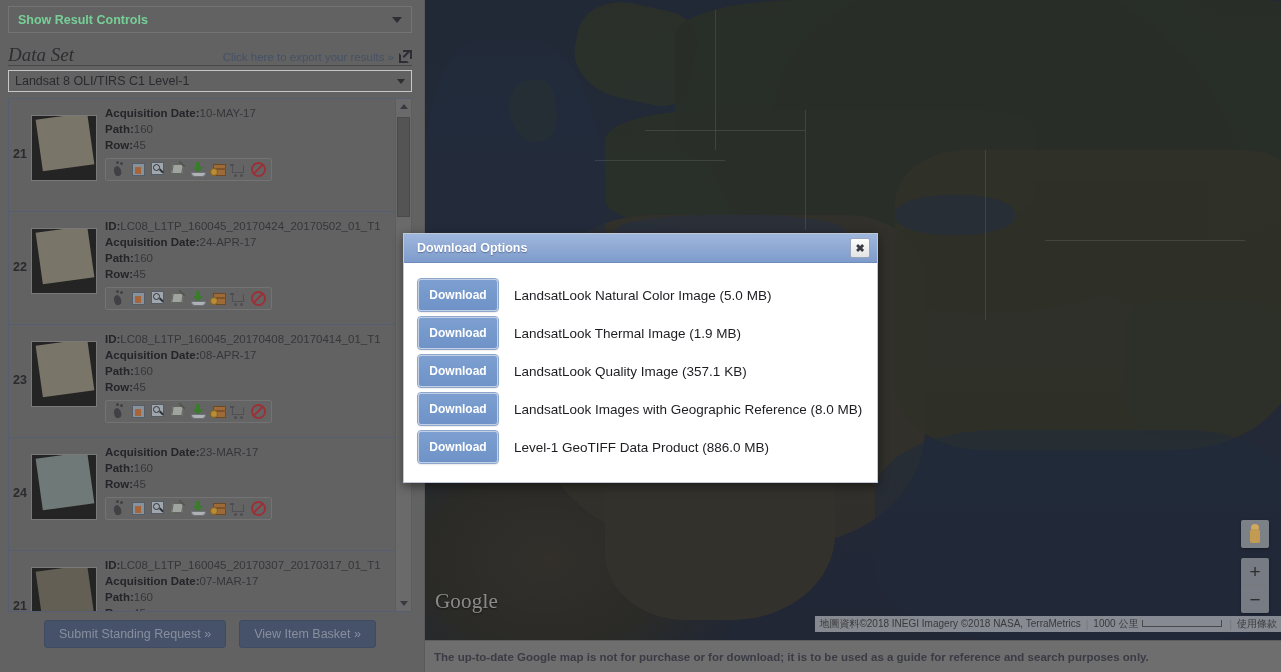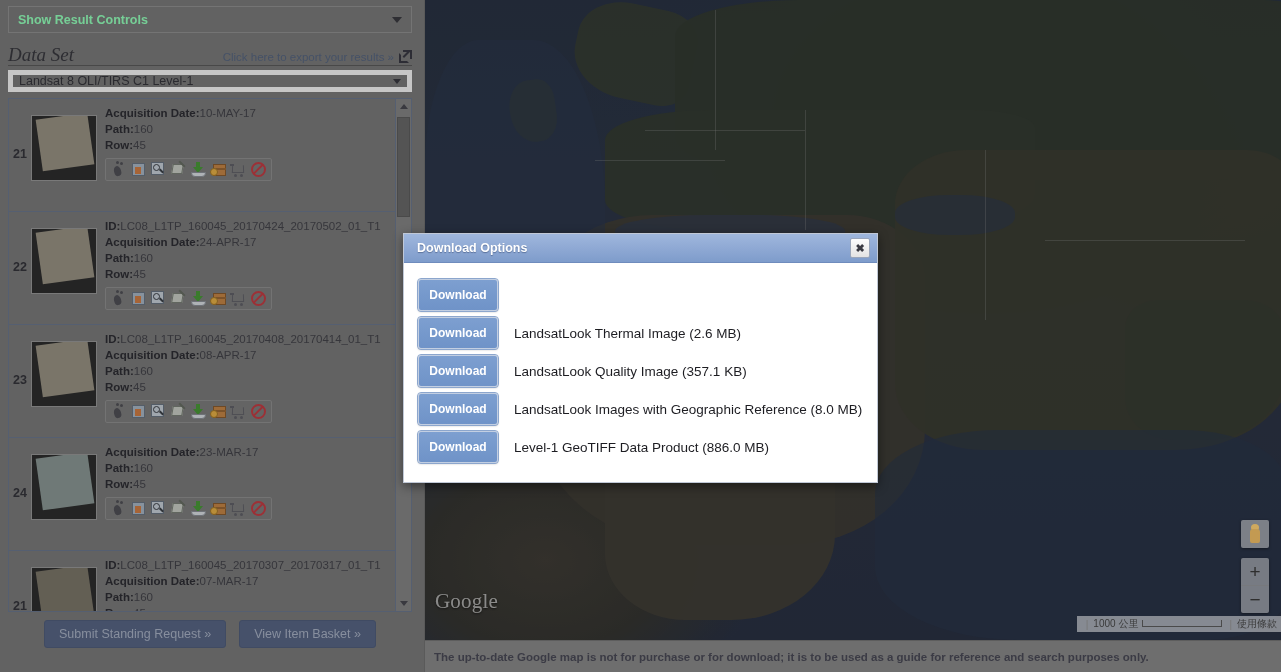--- a/index.html
+++ b/index.html
@@ -237,21 +237,21 @@
     left: 3px; top: 3px;
     width: 9px; height: 2px;
     background: #2f2f38;
     transform: rotate(-45deg);
     transform-origin: center;
   }
   #dataset-select {
     position: absolute;
     left: 8px; top: 70px;
     width: 404px; height: 22px;
-    border: 5px solid #e5e5e5;
+    border: 1px solid #e5e5e5;
     background: #6e6e6e;
     box-sizing: border-box;
     display: flex;
     align-items: center;
     justify-content: space-between;
     padding: 0 6px 0 6px;
     font-size: 12.5px;
     color: #2c2c32;
   }
   #dataset-select .tri {
@@ -535,20 +535,21 @@
       <div id="google-logo">Google</div>
       <div id="pegman">
         <div class="head"></div>
         <div class="body"></div>
       </div>
       <div id="zoom-controls">
         <div class="zi">+</div>
         <div class="zo">−</div>
       </div>
       <div id="map-attrib">
+        <span>地圖資料©2018 INEGI Imagery ©2018 NASA, TerraMetrics</span>
         <span class="sep">|</span>
         <span>1000 公里</span>
         <span class="scale-bar"></span>
         <span class="sep">|</span>
         <span>使用條款</span>
       </div>
     </div>
   </div>
   <div id="map-disclaimer">The up-to-date Google map is not for purchase or for download; it is to be used as a guide for reference and search purposes only.</div>
 
@@ -797,24 +798,25 @@
 
   <div id="modal">
     <div id="modal-titlebar">
       <span id="modal-title">Download Options</span>
       <span id="modal-close">✖</span>
     </div>
     <div id="modal-body">
 
     <div class="dl-row">
           <button class="dl-btn">Download</button>
+          <span class="dl-label">LandsatLook Natural Color Image (5.0 MB)</span>
         </div>
         <div class="dl-row">
           <button class="dl-btn">Download</button>
-          <span class="dl-label">LandsatLook Thermal Image (2.6 MB)</span>
+          <span class="dl-label">LandsatLook Thermal Image (1.9 MB)</span>
         </div>
         <div class="dl-row">
           <button class="dl-btn">Download</button>
           <span class="dl-label">LandsatLook Quality Image (357.1 KB)</span>
         </div>
         <div class="dl-row">
           <button class="dl-btn">Download</button>
           <span class="dl-label">LandsatLook Images with Geographic Reference (8.0 MB)</span>
         </div>
         <div class="dl-row">

